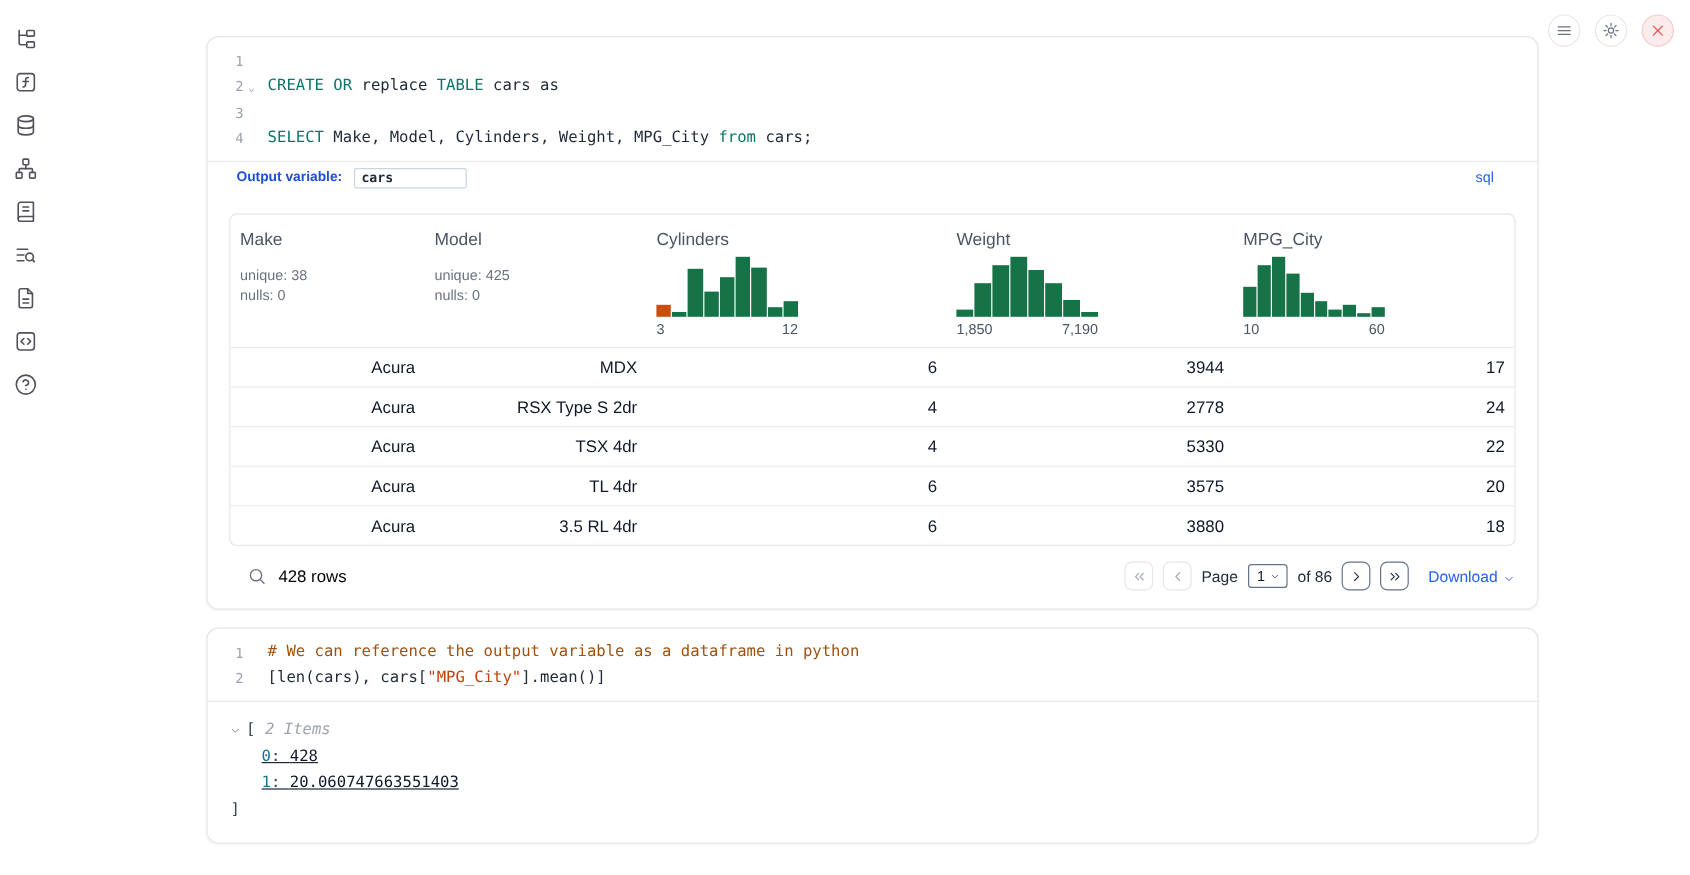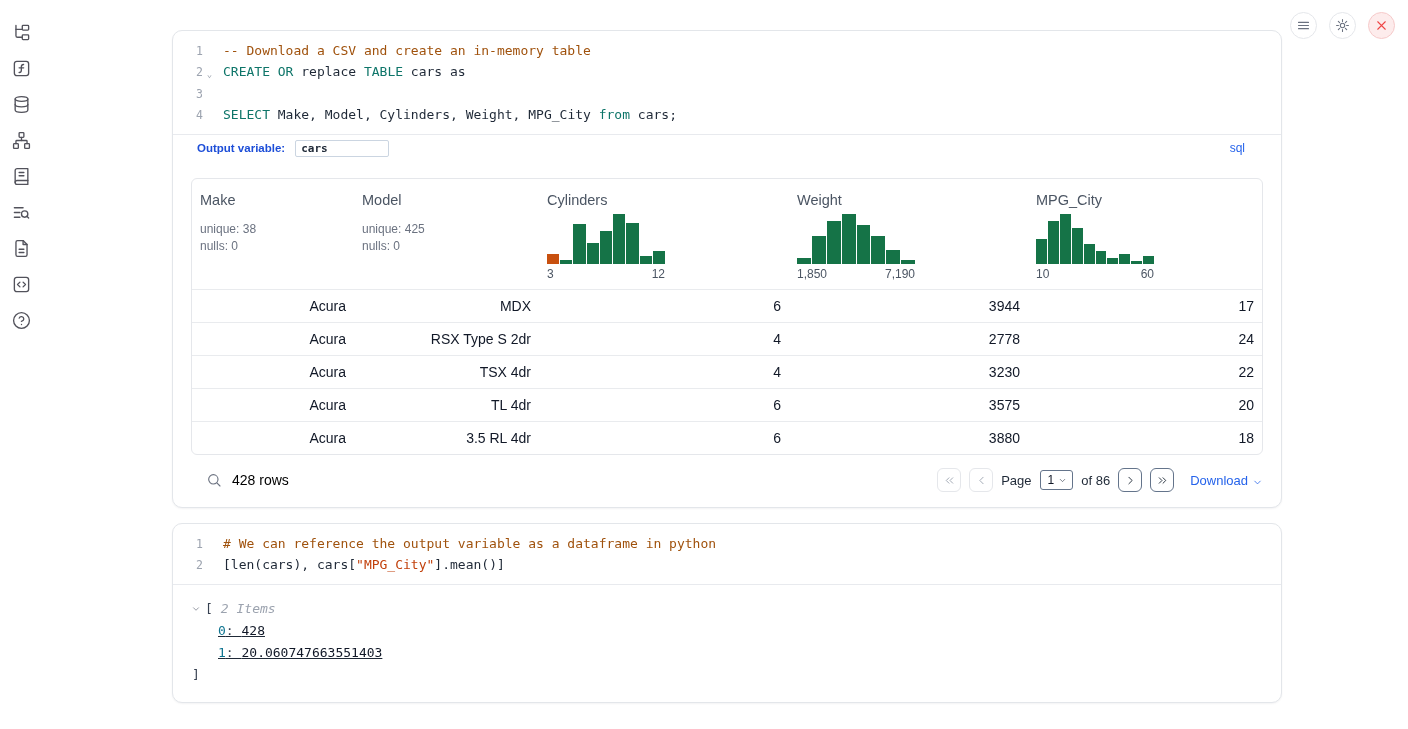--- a/index.html
+++ b/index.html
@@ -176,21 +176,20 @@
   </button>
 </div>
 
 <main class="cells">
 
   <section class="cell">
     <div class="code" id="sql-code">
         <div class="code-line">
           <span class="ln">1</span>
           <span class="fold"></span>
-          <span class="src"><span class="tok-c">-- Download a CSV and create an in-memory table</span></span>
         </div>
         <div class="code-line">
           <span class="ln">2</span>
           <span class="fold">⌄</span>
           <span class="src"><span class="tok-k">CREATE</span><span class="tok-p"> </span><span class="tok-k">OR</span><span class="tok-p"> replace </span><span class="tok-k">TABLE</span><span class="tok-p"> cars as</span></span>
         </div>
         <div class="code-line">
           <span class="ln">3</span>
           <span class="fold"></span>
         </div>
@@ -296,21 +295,21 @@
             <div class="td">Acura</div>
             <div class="td">RSX Type S 2dr</div>
             <div class="td">4</div>
             <div class="td">2778</div>
             <div class="td">24</div>
           </div>
           <div class="tr">
             <div class="td">Acura</div>
             <div class="td">TSX 4dr</div>
             <div class="td">4</div>
-            <div class="td">3230</div>
+            <div class="td">5330</div>
             <div class="td">22</div>
           </div>
           <div class="tr">
             <div class="td">Acura</div>
             <div class="td">TL 4dr</div>
             <div class="td">6</div>
             <div class="td">3575</div>
             <div class="td">20</div>
           </div>
           <div class="tr">

